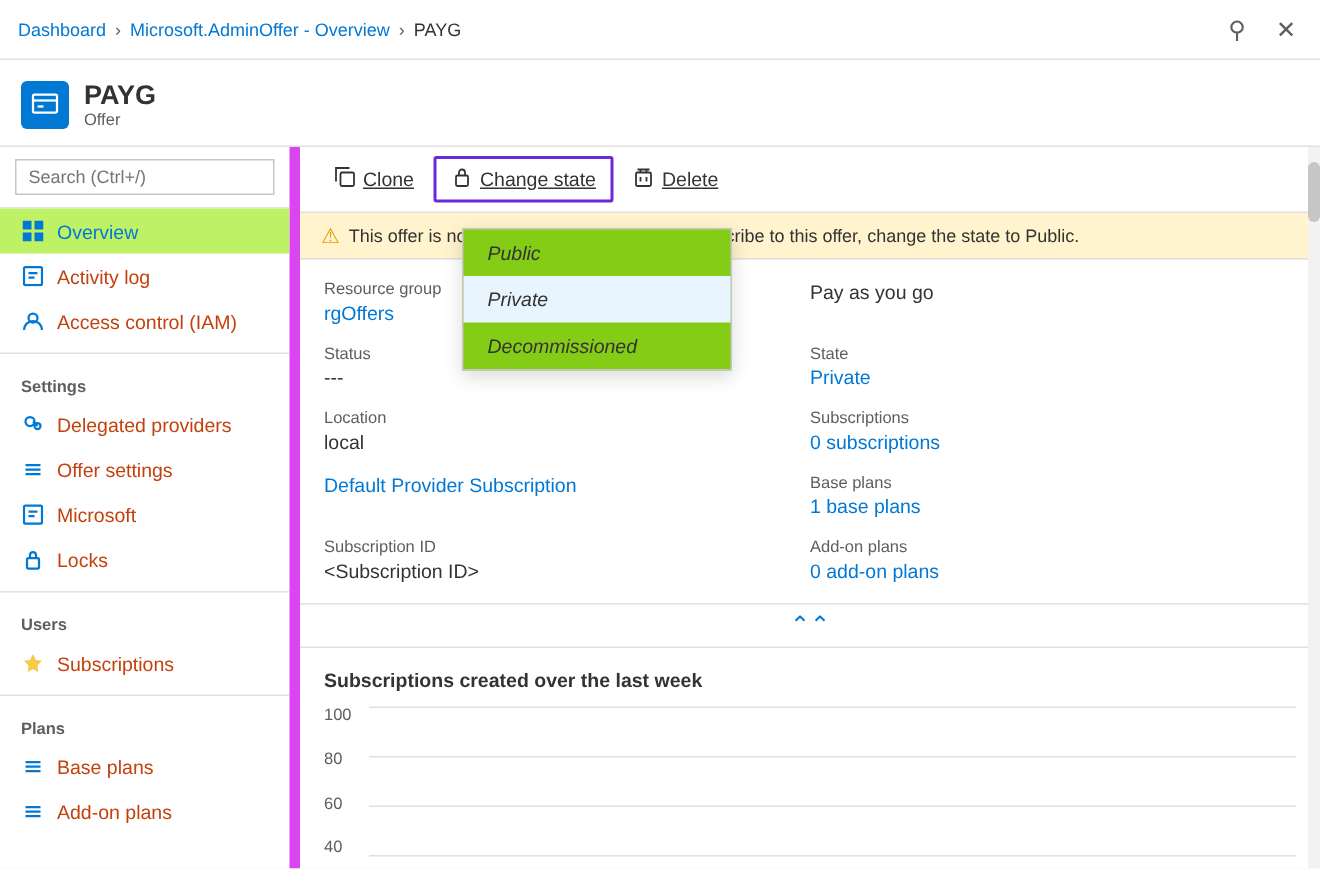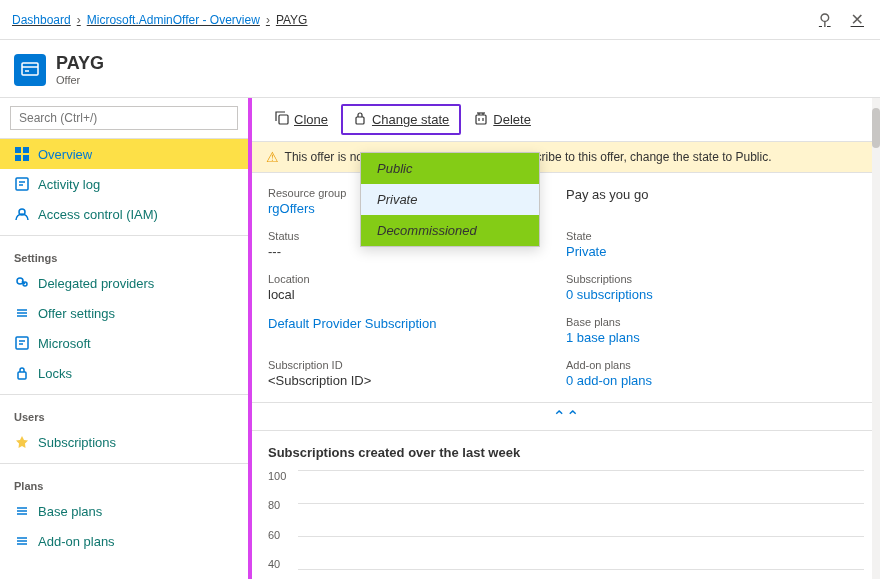--- a/index.html
+++ b/index.html
@@ -1,42 +1,42 @@
 <!DOCTYPE html>
 <html><head>
   <meta charset="utf-8">
   <style>
     * { box-sizing: border-box; margin: 0; padding: 0; }
     body { font-family: 'Segoe UI', Arial, sans-serif; font-size: 13px; background: #f3f2f1; color: #333; width: 880px; height: 579px; overflow: hidden; }
 
     
-    .top-bar { background: #fff; border-bottom: 1px solid #e0e0e0; padding: 0 12px; height: 40px; display: flex; align-items: center; justify-content: space-between; text-decoration: underline; }
+    .top-bar { background: #fff; border-bottom: 1px solid #e0e0e0; padding: 0 12px; height: 40px; display: flex; align-items: center; justify-content: space-between; }
     .breadcrumb { display: flex; align-items: center; gap: 6px; font-size: 12px; color: #0078d4; }
     .breadcrumb span { color: #605e5c; }
     .breadcrumb a { color: #0078d4; text-decoration: none; }
     .breadcrumb .sep { color: #605e5c; }
     .top-icons { display: flex; gap: 12px; }
     .top-icon-btn { background: none; border: none; cursor: pointer; font-size: 16px; color: #605e5c; padding: 4px; }
 
     
     .header-panel { background: #fff; padding: 10px 14px 8px; display: flex; align-items: center; gap: 10px; border-bottom: 1px solid #e0e0e0; height: 58px; }
     .header-icon { width: 32px; height: 32px; background: #0078d4; border-radius: 4px; display: flex; align-items: center; justify-content: center; color: #fff; font-size: 16px; }
     .header-title { font-size: 18px; font-weight: 600; color: #333; }
     .header-subtitle { font-size: 11px; color: #605e5c; }
 
     
     .main-layout { display: flex; height: calc(579px - 40px - 58px); }
 
     
-    .sidebar { width: 252px; background: #fff; border-right: 4px solid #d946ef; overflow-y: auto; flex-shrink: 0; }
+    .sidebar { width: 200px; background: #fff; border-right: 7px solid #d946ef; overflow-y: auto; flex-shrink: 0; }
     .sidebar-search { padding: 8px 10px; border-bottom: 1px solid #e0e0e0; }
     .sidebar-search input { width: 100%; border: 1px solid #c8c6c4; padding: 4px 8px; font-size: 12px; color: #605e5c; outline: none; }
     .sidebar-section-label { font-size: 11px; font-weight: 600; color: #605e5c; padding: 10px 14px 4px; text-transform: none; }
-    .sidebar-item { display: flex; align-items: center; gap: 8px; padding: 7px 14px; cursor: pointer; font-size: 13px; color: #0f766e; }
-    .sidebar-item.active { background: #fde047; color: #0078d4; }
+    .sidebar-item { display: flex; align-items: center; gap: 8px; padding: 7px 14px; cursor: pointer; font-size: 13px; color: #c2410c; }
+    .sidebar-item.active { background: #bef264; color: #0078d4; }
     .sidebar-item .si-icon { width: 16px; height: 16px; display: flex; align-items: center; justify-content: center; font-size: 14px; flex-shrink: 0; }
     .sidebar-divider { border: none; border-top: 1px solid #e0e0e0; margin: 6px 0; }
 
     
     .content-area { flex: 1; background: #fff; overflow: hidden; position: relative; }
 
     
     .toolbar { display: flex; align-items: center; gap: 2px; padding: 6px 12px; border-bottom: 1px solid #e0e0e0; background: #fff; }
     .toolbar-btn { display: flex; align-items: center; gap: 5px; padding: 5px 10px; border: 1px solid transparent; background: none; cursor: pointer; font-size: 13px; color: #333; border-radius: 2px; text-decoration: underline; }
     .toolbar-btn.active-btn { border: 2px solid #6d28d9; background: #fff; color: #333; }

